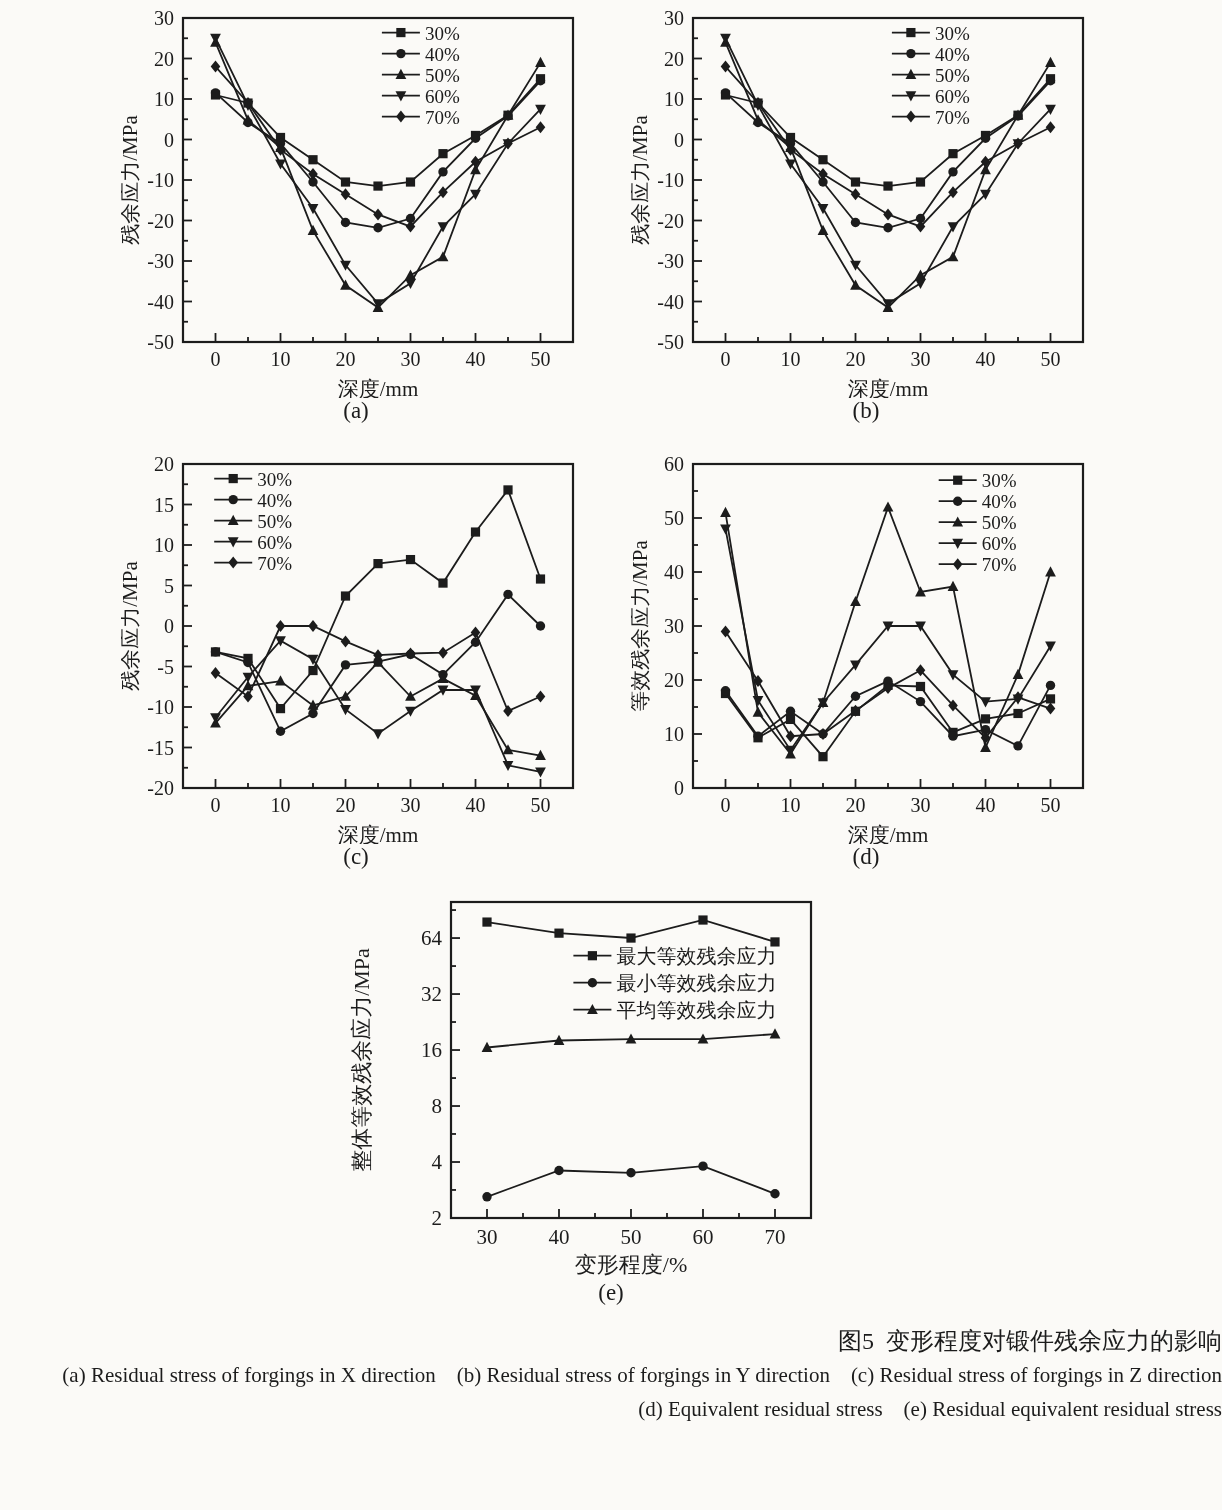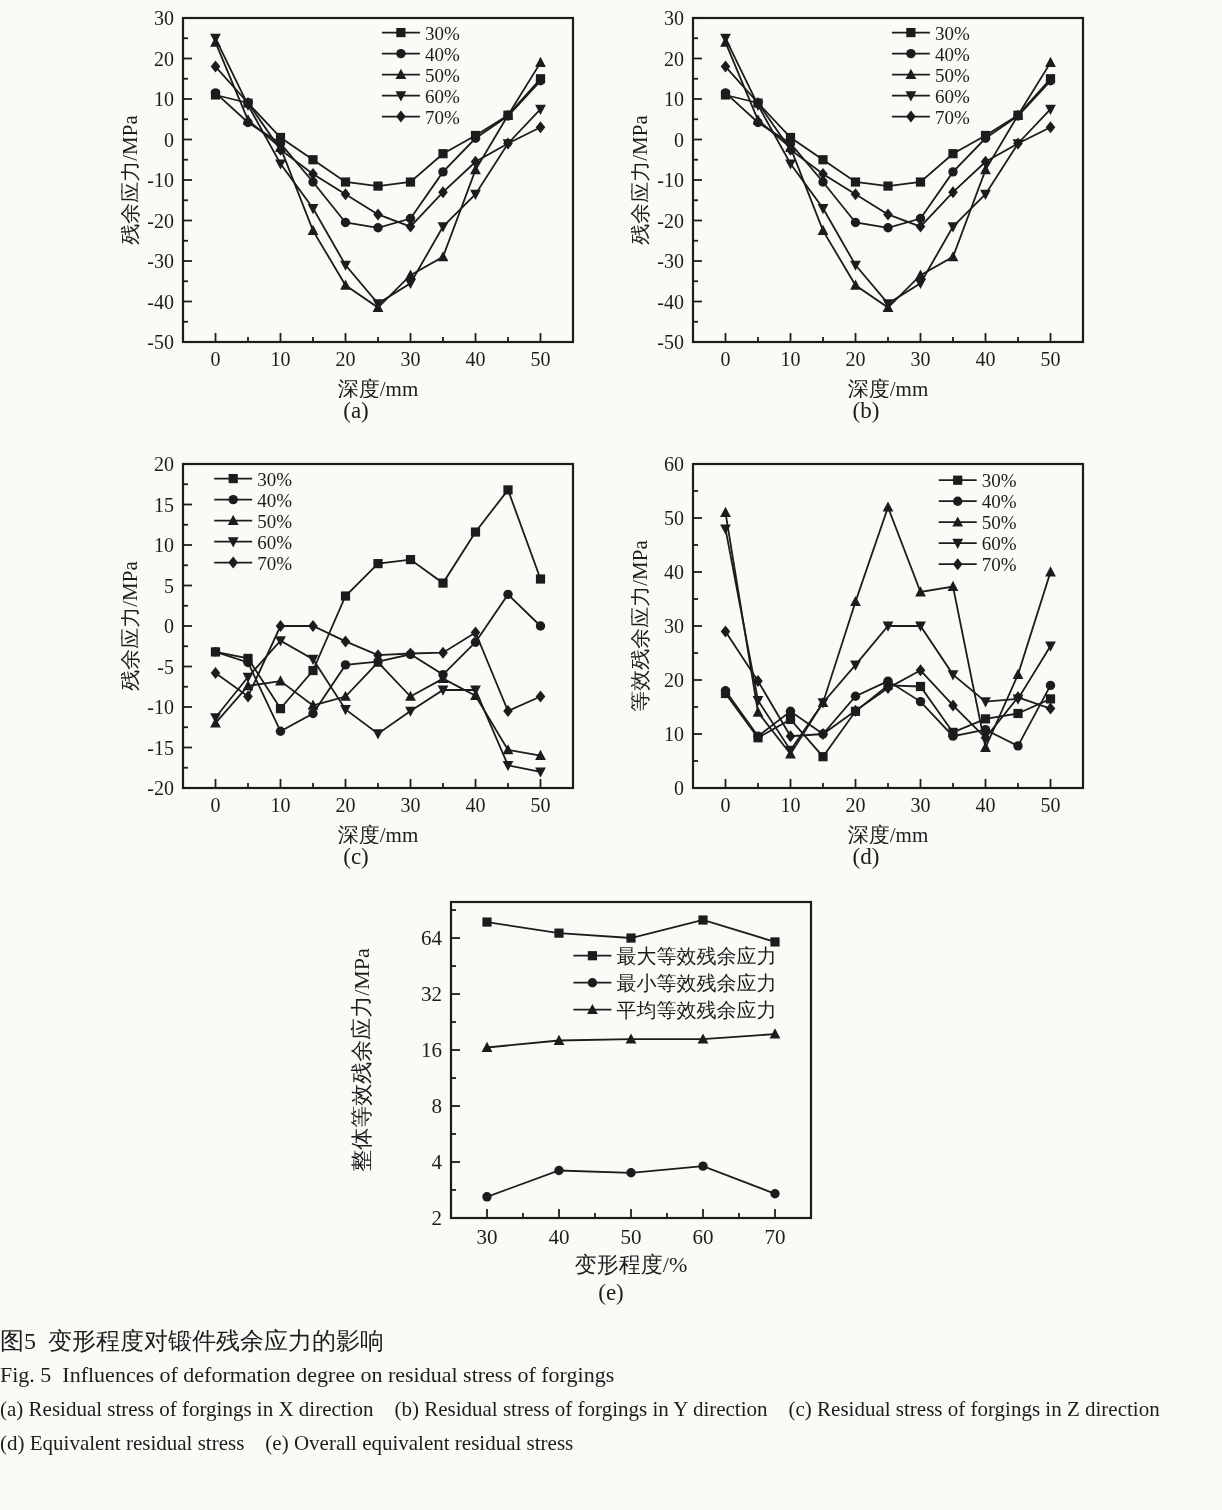--- a/index.html
+++ b/index.html
@@ -16,21 +16,21 @@
   .row-3{margin-top:16px;}
   .chart-block{display:flex;flex-direction:column;align-items:center;}
   .sublabel{
     font-size:23px;line-height:30px;margin-top:-2px;
     font-family:"Liberation Serif","DejaVu Serif",serif;
   }
   svg{display:block;}
   svg text{
     font-family:"Liberation Serif","DejaVu Serif","DejaVu Sans",serif;
   }
-  .captions{margin-top:16px;text-align:left;}
+  .captions{margin-top:16px;text-align:right;}
   .cap{white-space:pre-wrap;}
   .cap-cn-title{font-size:24px;line-height:34px;}
   .cap-cn-sub{font-size:22px;line-height:34px;}
   .cap-en-title{font-size:22px;line-height:34px;}
   .cap-en-sub{font-size:21px;line-height:34px;}
 </style>
 </head>
 <body>
 
 <div class="page">
@@ -690,18 +690,17 @@
             <polygon points="251.4,115.92 246,126.12 256.8,126.12" fill="#1c1c1c"></polygon>
             <text x="275.4" y="128.72" fill="#1c1c1c" font-size="20">平均等效残余应力</text>
           </g>
         </svg>
       <div class="sublabel">(e)</div>
     </div>
   </div>
 
   <div class="captions">
     <div class="cap cap-cn-title">图5  变形程度对锻件残余应力的影响</div>
-    <div class="cap cap-en-title">Fig. 5  Influences of deformation degree on residual stress of forgings</div>
     <div class="cap cap-en-sub">(a) Residual stress of forgings in X direction    (b) Residual stress of forgings in Y direction    (c) Residual stress of forgings in Z direction</div>
-    <div class="cap cap-en-sub">(d) Equivalent residual stress    (e) Overall equivalent residual stress</div>
+    <div class="cap cap-en-sub">(d) Equivalent residual stress    (e) Residual equivalent residual stress</div>
   </div>
 
 </div>
 
 </body></html>

